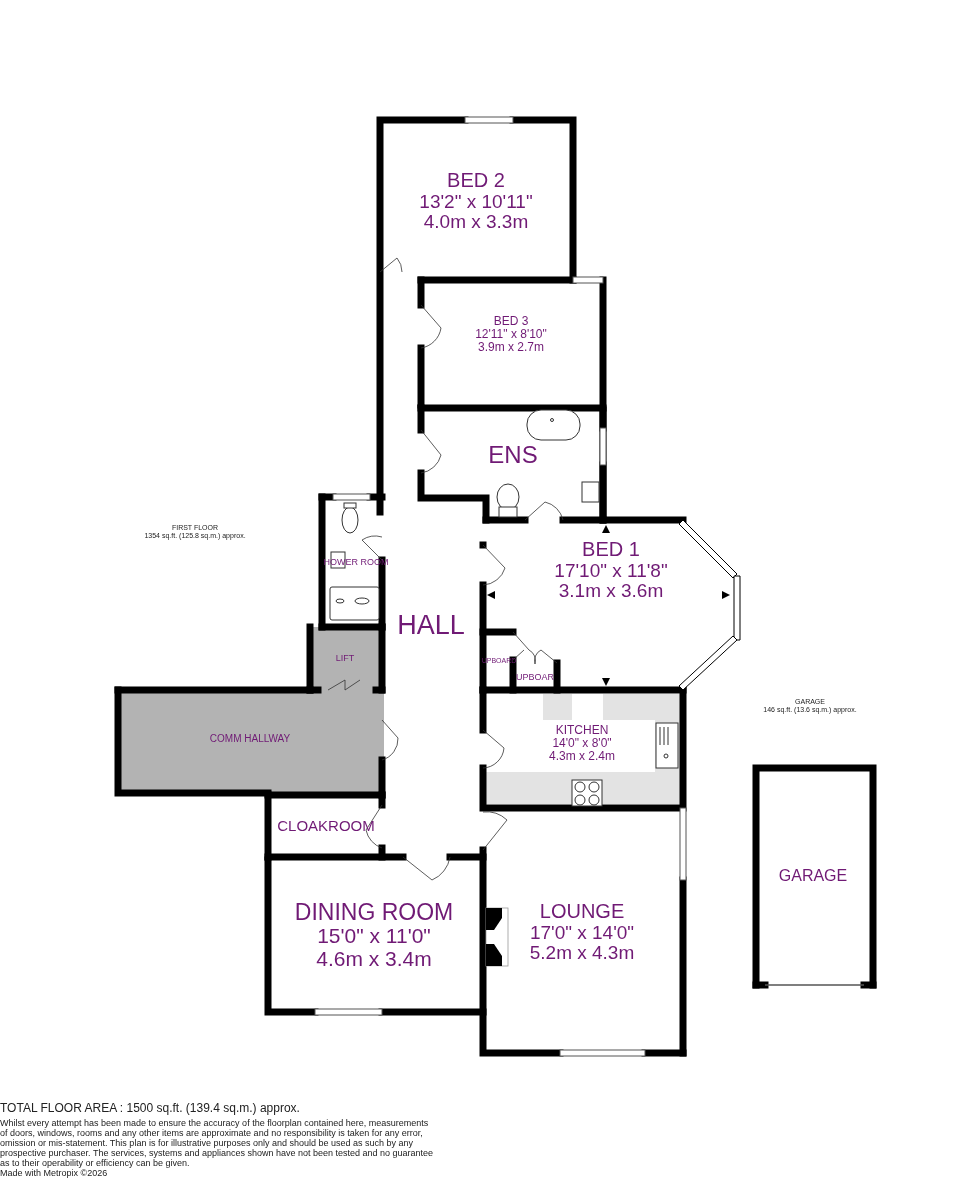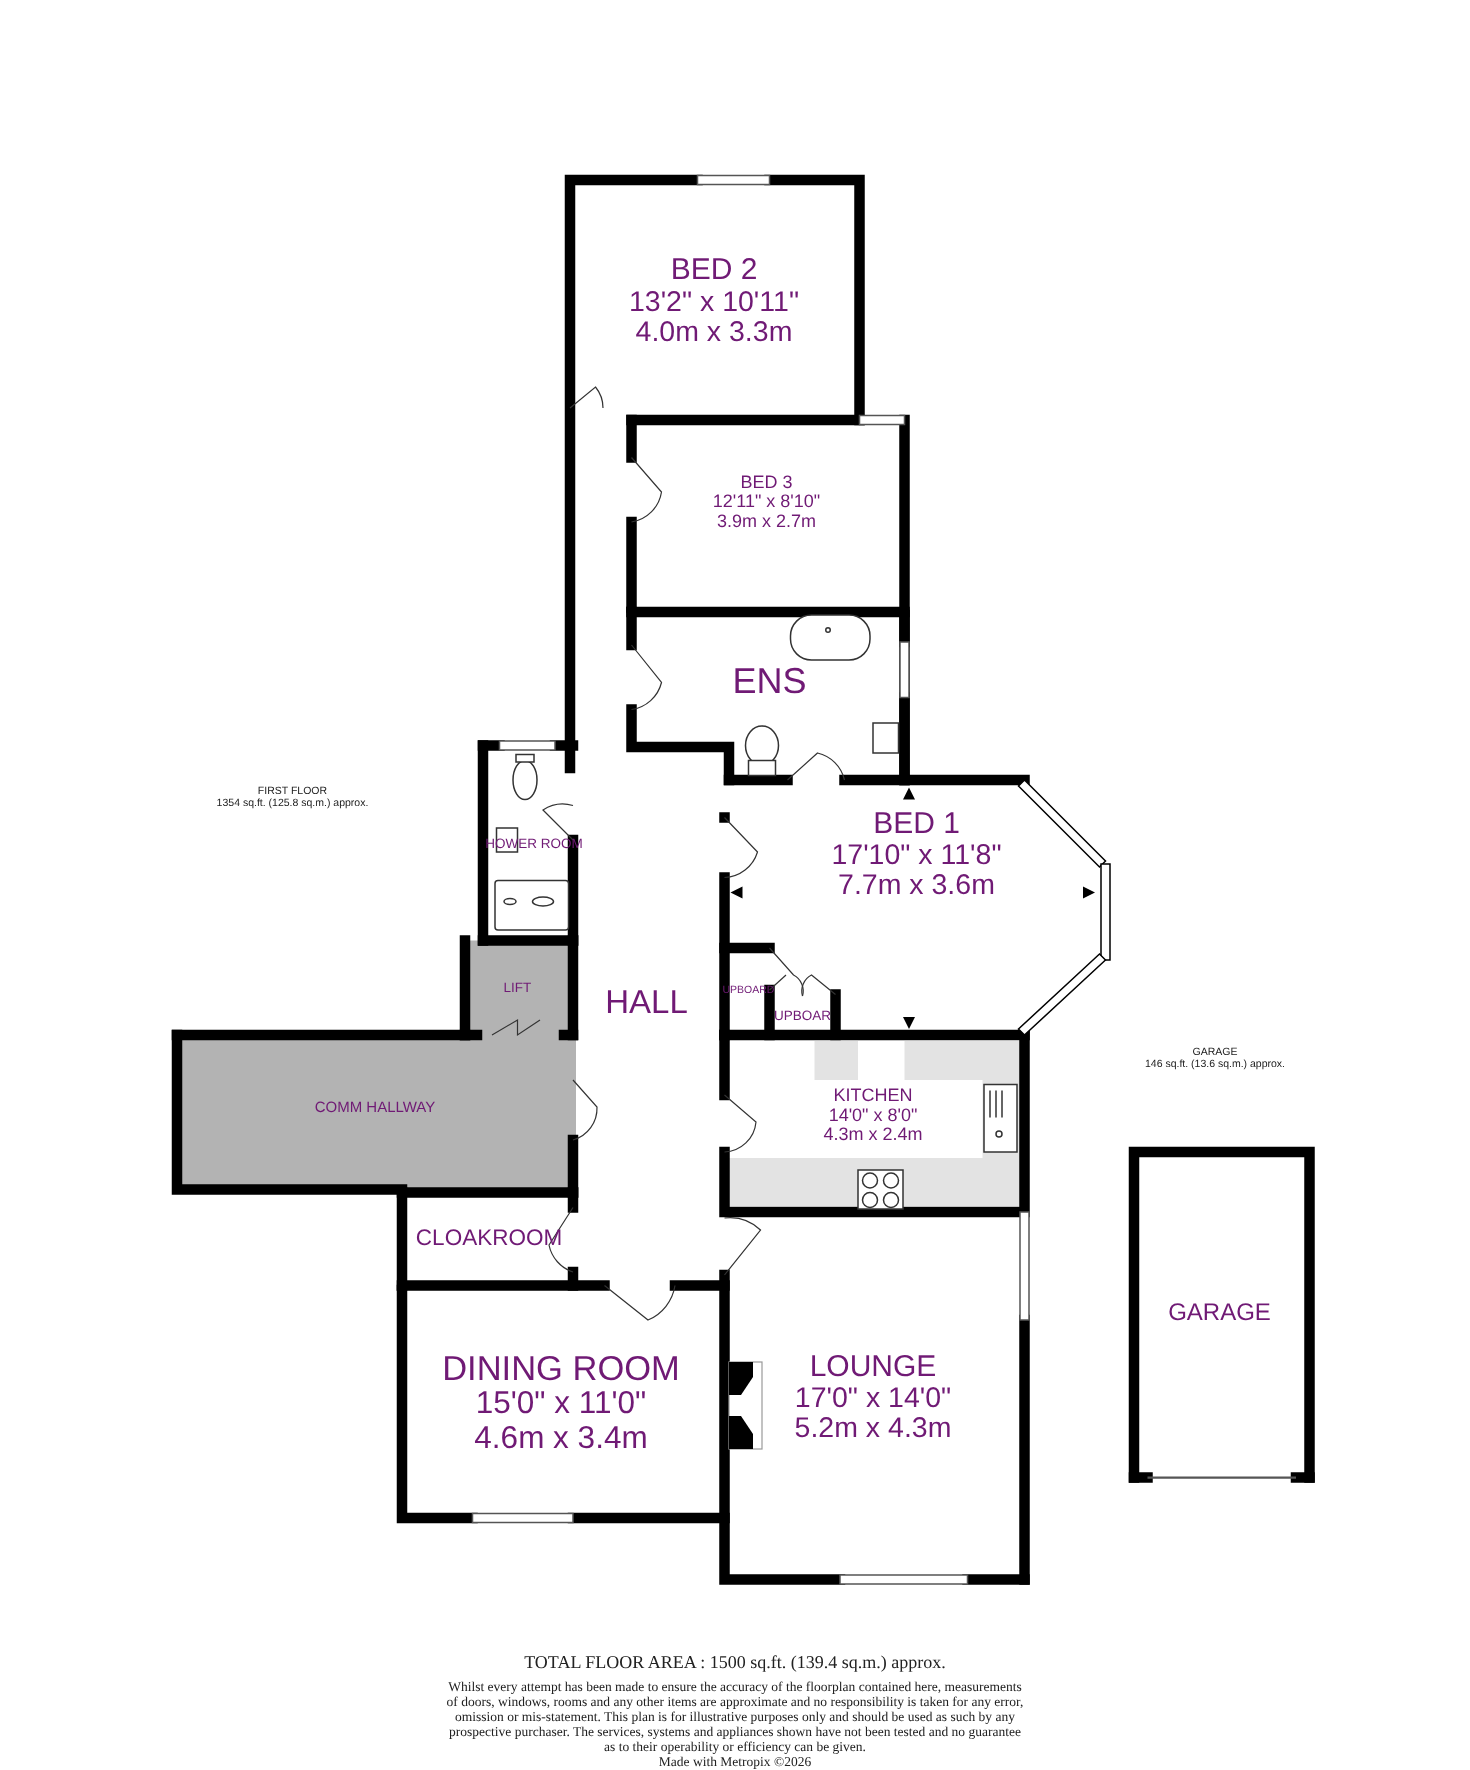--- a/index.html
+++ b/index.html
@@ -10,21 +10,21 @@
   .lbl .dim { display:block; }
   .big { font-size:19px; }
   .big .name { font-size:20px; }
   .xl .name { font-size:23px; }
   .xl .dim { font-size:21px; }
   .med { font-size:12px; }
   .small { font-size:9px;text-align:center; }
   .tiny { font-size:7px; }
   .note { position:absolute; text-align:center; font-family:"Liberation Sans", sans-serif; font-weight:normal; color:#222; transform:translateX(-50%); white-space:nowrap; }
   .note.area { font-size:7px; line-height:1.15; }
-  .footer { position:absolute; left:0; width:980px; text-align:center; font-family:Liberation Serif, serif; color:#222; }
+  .footer { position:absolute; left:0; width:980px; text-align:left; font-family:Liberation Sans, sans-serif; color:#222; }
   .footer .total { font-size:12px; margin-top:0; }
   .footer .disc { font-size:9px; line-height:1.12; margin-top:3px; }
 </style>
 </head>
 <body>
 
 <svg id="plan" viewBox="0 0 980 1180" xmlns="http://www.w3.org/2000/svg">
 
   <g>
     <rect x="118" y="690" width="266" height="103" fill="#b3b3b3"></rect>
@@ -196,29 +196,29 @@
   <span class="name">BED 3</span>
   <span class="dim">12'11"  x 8'10"</span>
   <span class="dim">3.9m  x 2.7m</span>
 </div>
 <div class="lbl" style="left:513px;top:442px;font-size:24px;">
   <span class="name">ENS</span>
 </div>
 <div class="lbl big" style="left:611px;top:539px;">
   <span class="name">BED 1</span>
   <span class="dim">17'10"  x 11'8"</span>
-  <span class="dim">7.7m  x 3.6m</span>
+  <span class="dim">3.1m  x 3.6m</span>
 </div>
 <div class="lbl small" style="left:356px;top:558px;">
   <span class="name">HOWER ROOM</span>
 </div>
 <div class="lbl small" style="left:345px;top:654px;">
   <span class="name">LIFT</span>
 </div>
-<div class="lbl" style="left:431px;top:656px;font-size:22px;">
+<div class="lbl" style="left:431px;top:611px;font-size:27px;">
   <span class="name">HALL</span>
 </div>
 <div class="lbl tiny" style="left:499px;top:657px;">
   <span class="name">UPBOARD</span>
 </div>
 <div class="lbl small" style="left:535px;top:673px;">
   <span class="name">UPBOAR</span>
 </div>
 <div class="lbl" style="left:250px;top:734px;font-size:10px;">
   <span class="name">COMM HALLWAY</span>

